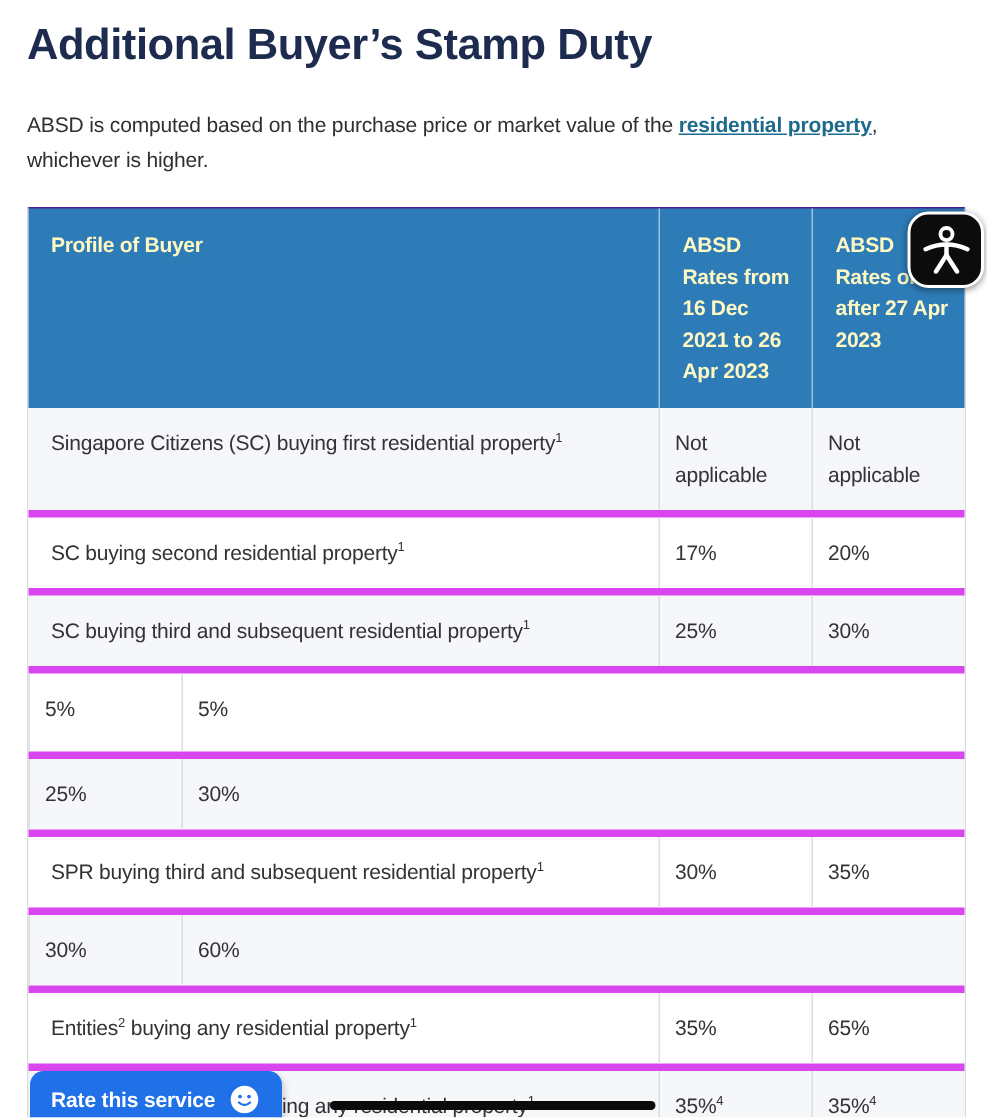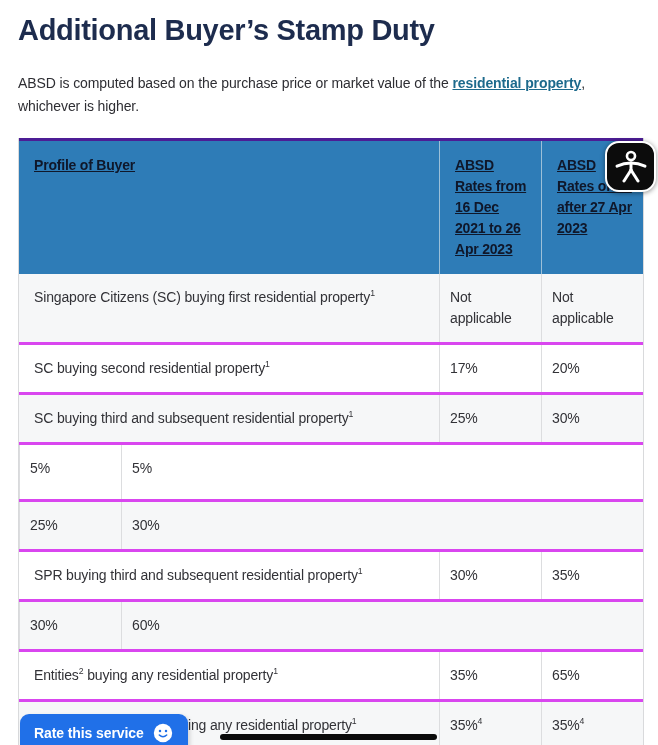--- a/index.html
+++ b/index.html
@@ -23,26 +23,26 @@
     color:var(--link-blue,#1d6a8c); font-weight:700;
     text-decoration:underline; cursor:pointer;text-align:right;
   }
   
   .absd-table {
     position:absolute; left:18px; top:138px; width:626px;
     border:1px solid #d9dadc; border-top:none;
     font-size:14px; letter-spacing:-0.15px; color:#323237;
   }
   .t-head {
-    display:flex; background:var(--header-blue,#2e7cb7); color:#0f172a;
-    font-weight:700; min-height:99px; border-top:3px solid #4c1d95;text-decoration:underline;
+    display:flex; background:var(--header-blue,#2e7cb7); color:#fef9c3;
+    font-weight:700; min-height:99px; border-top:1px solid #4c1d95;
   }
   .t-head .cell { padding:14px 10px 14px 15px; line-height:1.5; letter-spacing:-0.2px; }
   .t-head .c2, .t-head .c3 { border-left:1px solid #9dc0d8; }
-  .t-row { display:flex; border-top:3px solid #d946ef; background:#fff; }
+  .t-row { display:flex; border-top:5px solid #d946ef; background:#fff; }
   .t-row.odd { background:#f6f7f8; }
   .t-head + .t-row { border-top:none; }
   .cell { line-height:1.5; }
   .c1 { width:420px; padding:13px 14px 13px 15px; }
   .c2 { width:102px; padding:13px 10px; border-left:1px solid #dcdddf; }
   .c3 { width:104px; flex:1; padding:13px 10px; border-left:1px solid #dcdddf; }
   sup { font-size:62%; line-height:0; }
   
   .a11y-btn {
     position:absolute; left:605px; top:141px; width:51px; height:51px;

